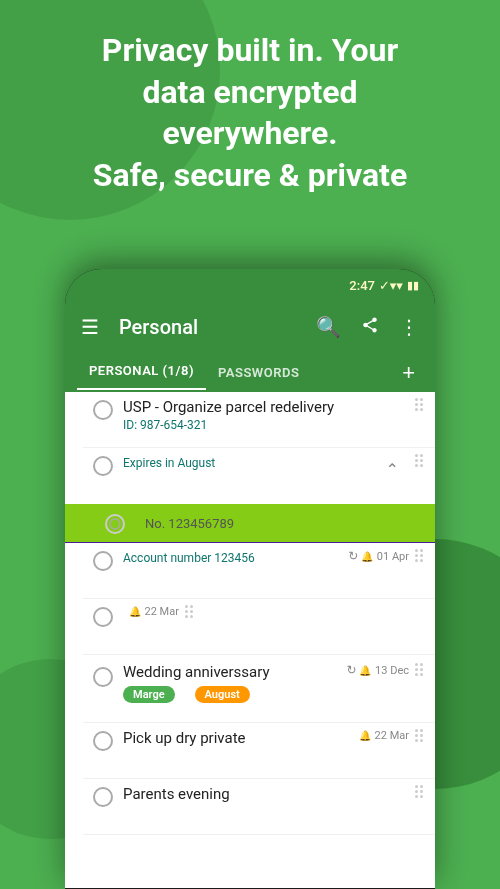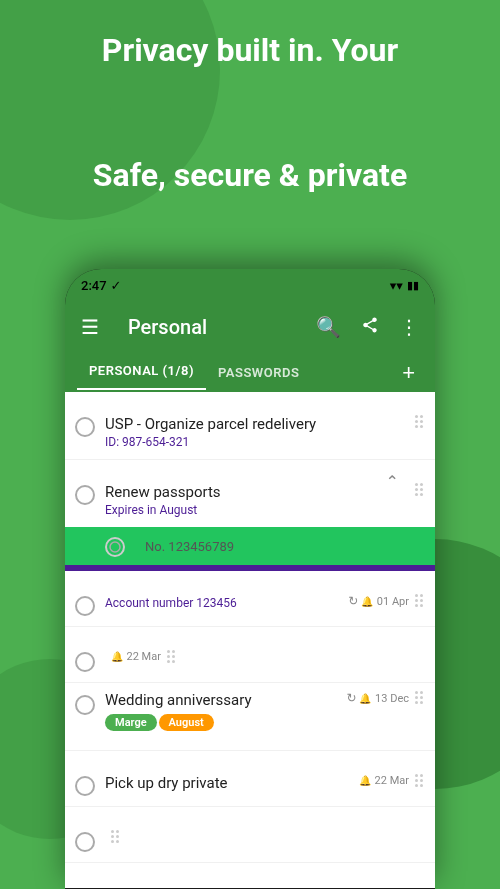--- a/index.html
+++ b/index.html
@@ -72,44 +72,44 @@
       z-index: 3;
       box-shadow: 0 -8px 30px rgba(0,0,0,0.4);
     }
 
     
     .status-bar {
       background: #388e3c;
       height: 32px;
       display: flex;
       align-items: center;
-      justify-content: space-between;
+      justify-content: flex-end;
       padding: 0 16px;
-      color: #000000;
+      color: #fef9c3;
       font-size: 13px;
       font-weight: 500;
     }
     .status-bar-left { display: flex; align-items: center; gap: 4px; }
     .status-bar-right { display: flex; align-items: center; gap: 4px; }
 
     
     .app-toolbar {
       background: #388e3c;
       height: 52px;
       display: flex;
       align-items: center;
       padding: 0 12px;
       gap: 12px;
     }
     .toolbar-title {
       flex: 1;
       color: white;
       font-size: 20px;
       font-weight: 500;
-      margin-left: 13px;
+      margin-left: 4px;
     }
     .toolbar-icon {
       color: white;
       font-size: 20px;
       cursor: pointer;
       padding: 4px;
     }
 
     
     .tabs-bar {
@@ -145,24 +145,25 @@
     
     .list-content {
       background: white;
       height: calc(100% - 32px - 52px - 40px);
       overflow: hidden;
     }
 
     .list-item {
       display: flex;
       align-items: flex-start;
-      padding: 23px 12px 10px 10px;
+      padding: 6px 12px 10px 10px;
       border-bottom: 1px solid #f0f0f0;
       min-height: 56px;
       position: relative;
+      margin-left: 18px;
     }
 
     .checkbox {
       width: 20px; height: 20px;
       border-radius: 50%;
       border: 2px solid #aaa;
       margin-right: 10px;
       margin-top: 2px;
       flex-shrink: 0;
       display: flex; align-items: center; justify-content: center;
@@ -172,21 +173,21 @@
     }
 
     .item-body { flex: 1; min-width: 0; }
     .item-title {
       font-size: 15px;
       color: #222;
       font-weight: 400;
     }
     .item-subtitle {
       font-size: 12px;
-      color: #4c1d95;
+      color: #0f766e;
       margin-top: 2px;
     }
     .item-meta {
       display: flex;
       align-items: center;
       gap: 4px;
       margin-top: 3px;
     }
     .drag-dots {
       display: flex; flex-direction: column; gap: 2px; padding-left: 6px;
@@ -235,43 +236,43 @@
       right: 36px;
       top: 12px;
       color: #888;
       font-size: 16px;
     }
 
     .sub-item {
       display: flex;
       align-items: center;
       padding: 8px 12px 8px 10px;
-      background: #22c55e;
-      border-bottom: 6px solid #4c1d95;
+      background: #84cc16;
+      border-bottom: 1px solid #4c1d95;
     }
     .sub-item-text {
       font-size: 13px;
       color: #555;
       margin-left: 10px;
     }
   </style>
 </head>
 <body>
 
 <div class="bg-container">
   <div class="bg-circle-1"></div>
   <div class="bg-circle-2"></div>
   <div class="bg-circle-3"></div>
 </div>
 
 <div class="header-text">
   <h1>
     <span>Privacy built in. Your</span><br>
-    <br>
-    <br>
+    <span>data encrypted</span><br>
+    <span>everywhere.</span><br>
     <span>Safe, secure &amp; private</span>
   </h1>
 </div>
 
 <div class="phone-frame">
 
   <div class="status-bar">
     <div class="status-bar-left">
       <span>2:47</span>
       <span>✓</span>
@@ -311,21 +312,20 @@
       <div class="drag-dots">
         <span></span>
           <span></span>
           <span></span>
       </div>
     </div>
 
     <div class="list-item" style="border-bottom:none;">
       <div class="checkbox"></div>
       <div class="item-body">
-        <div class="item-title">Renew passports</div>
         <div class="item-subtitle">Expires in August</div>
       </div>
       <span class="expand-btn">⌃</span>
       <div class="drag-dots">
         <span></span>
           <span></span>
           <span></span>
       </div>
     </div>
 
@@ -369,21 +369,21 @@
         <span></span>
           <span></span>
           <span></span>
       </div>
     </div>
 
     <div class="list-item" style="min-height:68px; align-items:flex-start; padding-top:8px;justify-content:flex-end;">
       <div class="checkbox" style="margin-top:4px;"></div>
       <div class="item-body">
         <div class="item-title">Wedding anniverssary</div>
-        <div class="item-meta" style="margin-top:5px; gap:2px;">
+        <div class="item-meta" style="margin-top:5px; gap:20px;">
           <span class="badge badge-marge">Marge</span>
           <span class="badge badge-urgent">August</span>
         </div>
       </div>
       <div class="item-right">
         <div class="item-date">
           <span style="font-size:12px;color:#888;">↻</span>
           <span style="font-size:10px;">🔔</span>
           <span>13 Dec</span>
         </div>
@@ -408,20 +408,23 @@
       </div>
       <div class="drag-dots">
         <span></span>
           <span></span>
           <span></span>
       </div>
     </div>
 
     <div class="list-item">
       <div class="checkbox"></div>
+      <div class="item-body">
+        <div class="item-title">Parents evening</div>
+      </div>
       <div class="drag-dots">
         <span></span>
           <span></span>
           <span></span>
       </div>
     </div>
 
   </div>
 </div>
 

